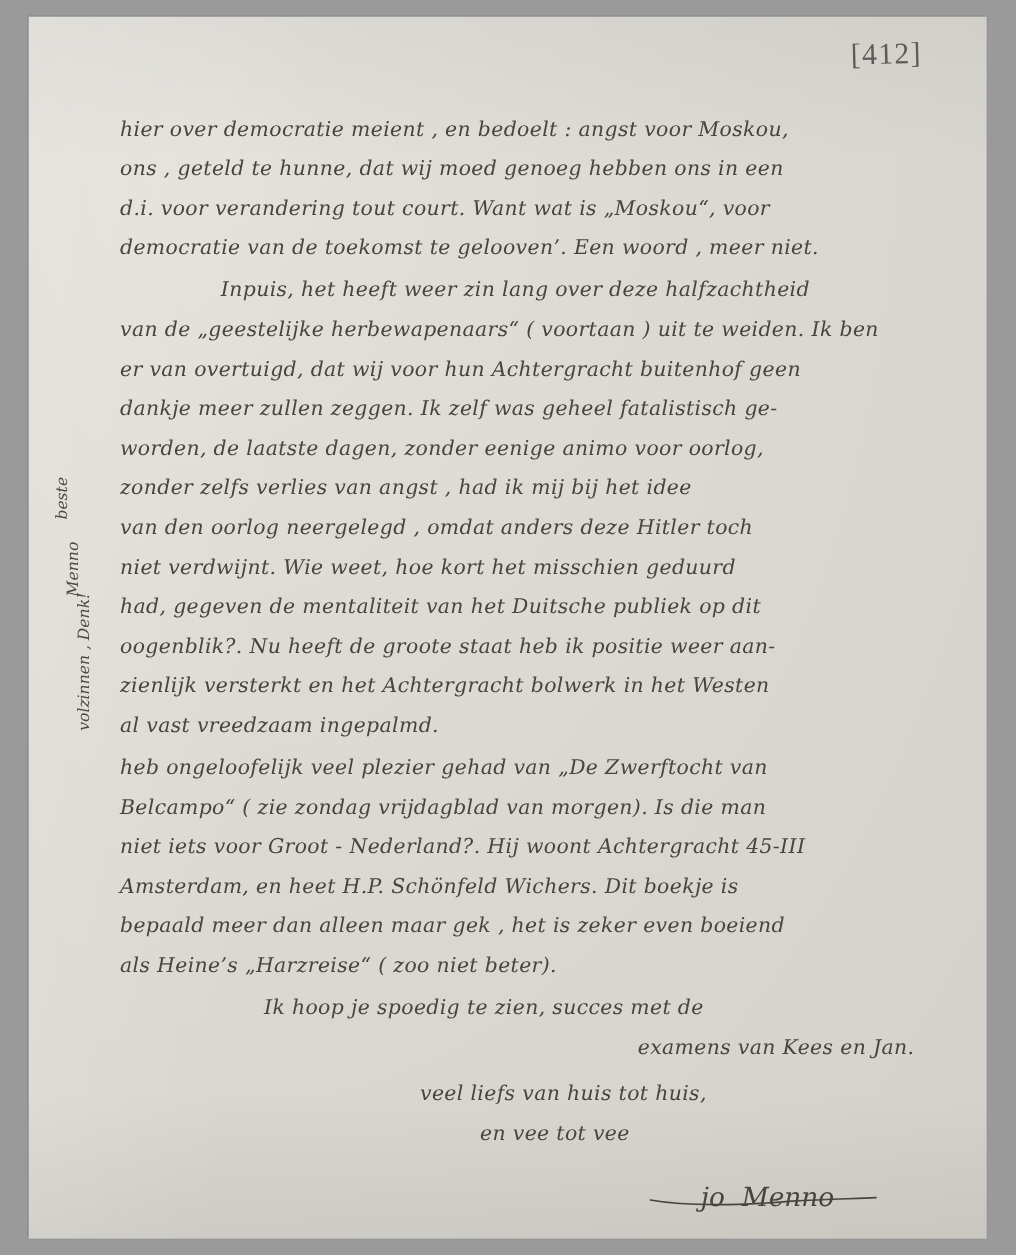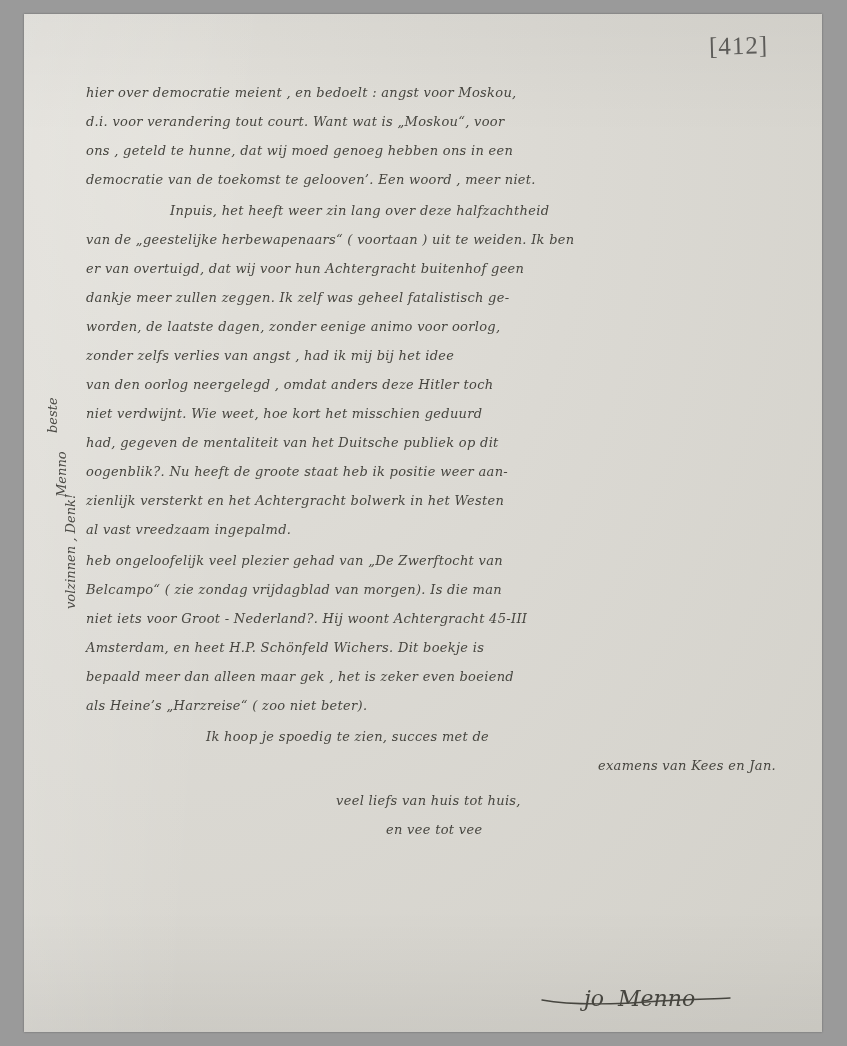--- a/index.html
+++ b/index.html
@@ -51,25 +51,25 @@
   }
   .handwriting-block {
     position: absolute;
     left: 62px;
     top: 72px;
     width: 690px;
   }
   .hw-line {
     font-family: "DejaVu Serif", serif;
     font-style: italic;
-    font-size: 13px;
+    font-size: 17px;
     line-height: 1.0;
     color: #46453f;
     white-space: pre;
-    margin: 0;
+    margin: 14px;
     letter-spacing: 0.3px;
   }
   .hw-line.indent1 { padding-left: 84px; }
   .hw-line.indent2 { padding-left: 120px; }
   .hw-line.indent3 { padding-left: 250px; }
   .hw-line.indent4 { padding-left: 300px; }
   .hw-line.indent5 { padding-left: 60px; text-align: right; }
   .margin-note {
     position: absolute;
     left: 36px;
@@ -117,22 +117,22 @@
     <div class="page-number">[412]</div>
 
     <div class="margin-note">
       <div class="mn-line" style="left:0px; top:86px;">beste</div>
       <div class="mn-line" style="left:9px; top:150px;">Menno</div>
       <div class="mn-line" style="left:18px; top:262px;">volzinnen , Denk!</div>
     </div>
 
     <div class="handwriting-block">
       <p class="hw-line" style="margin-bottom:16px;">hier over democratie meient , en bedoelt : angst voor Moskou,</p>
+      <p class="hw-line" style="margin-bottom:16px;">ons , geteld te hunne, dat wij moed genoeg hebben ons in een</p>
       <p class="hw-line" style="margin-bottom:16px;">d.i. voor verandering tout court. Want wat is „Moskou“, voor</p>
-      <p class="hw-line" style="margin-bottom:16px;">ons , geteld te hunne, dat wij moed genoeg hebben ons in een</p>
       <p class="hw-line" style="margin-bottom:18px;">democratie van de toekomst te gelooven’. Een woord , meer niet.</p>
       <p class="hw-line indent1" style="margin-bottom:16px;">Inpuis, het heeft weer zin lang over deze halfzachtheid</p>
       <p class="hw-line" style="margin-bottom:16px;">van de „geestelijke herbewapenaars“ ( voortaan ) uit te weiden. Ik ben</p>
       <p class="hw-line" style="margin-bottom:16px;">er van overtuigd, dat wij voor hun Achtergracht buitenhof geen</p>
       <p class="hw-line" style="margin-bottom:16px;">dankje meer zullen zeggen. Ik zelf was geheel fatalistisch ge-</p>
       <p class="hw-line" style="margin-bottom:16px;">worden, de laatste dagen, zonder eenige animo voor oorlog,</p>
       <p class="hw-line" style="margin-bottom:16px;">zonder zelfs verlies van angst , had ik mij bij het idee</p>
       <p class="hw-line" style="margin-bottom:16px;">van den oorlog neergelegd , omdat anders deze Hitler toch</p>
       <p class="hw-line" style="margin-bottom:16px;">niet verdwijnt. Wie weet, hoe kort het misschien geduurd</p>
       <p class="hw-line" style="margin-bottom:16px;">had, gegeven de mentaliteit van het Duitsche publiek op dit</p>

